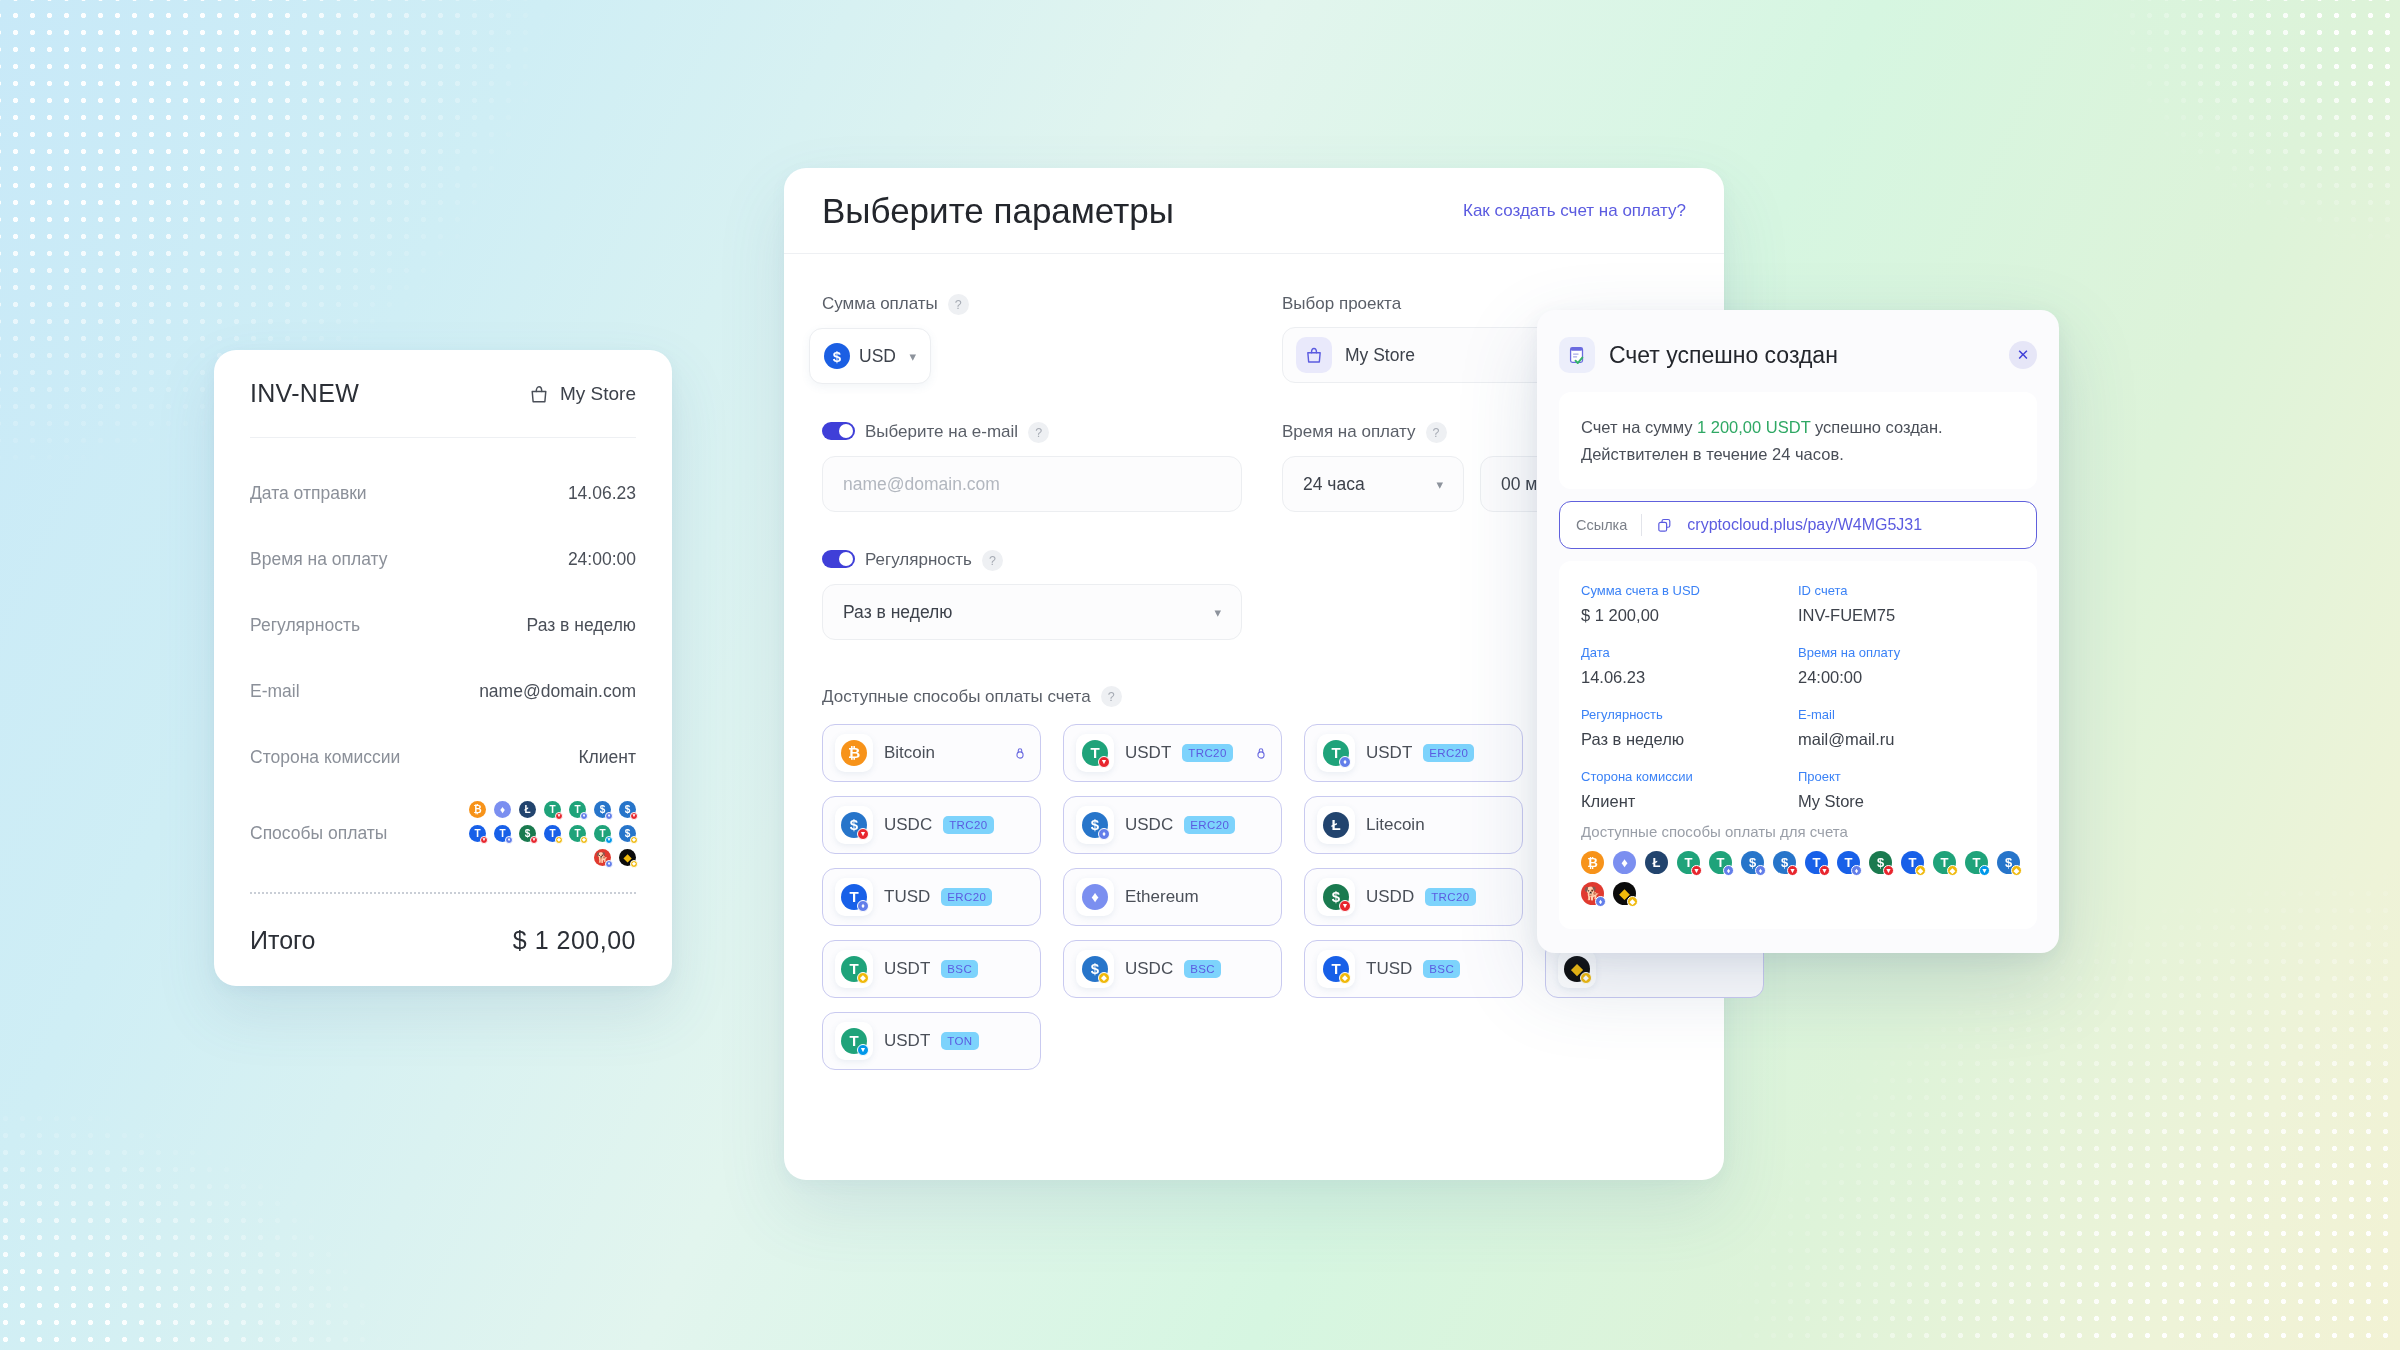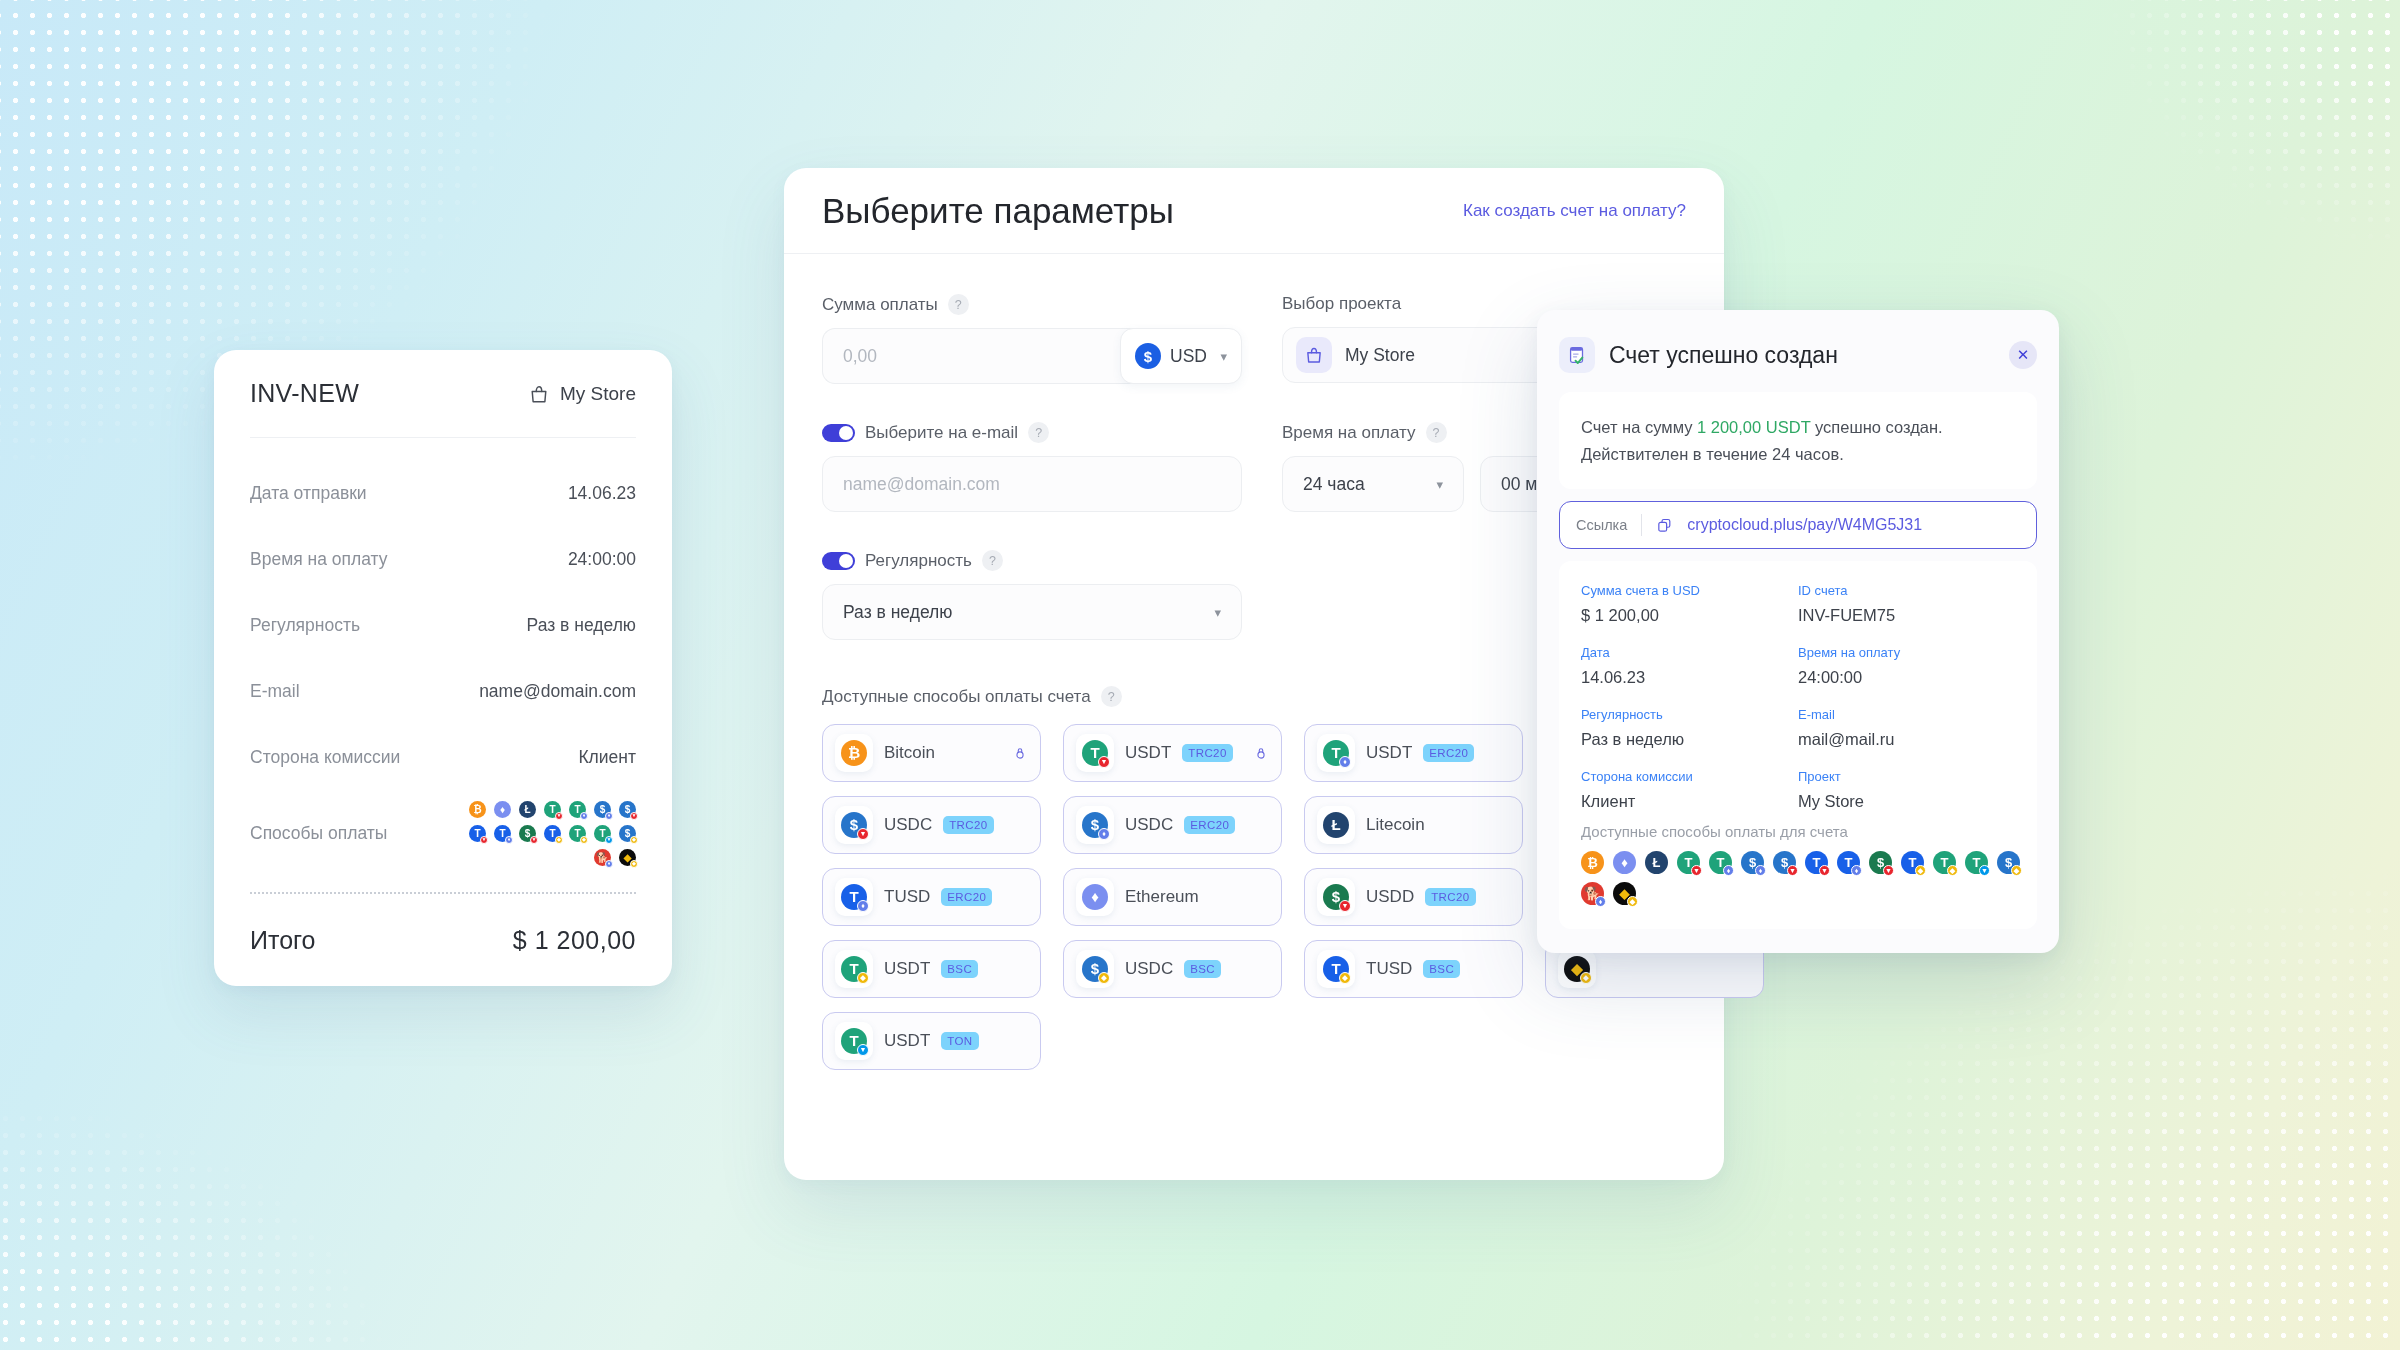--- a/index.html
+++ b/index.html
@@ -66,21 +66,21 @@
     box-shadow: 0 30px 70px rgba(70,110,150,0.12), 0 4px 16px rgba(70,110,150,0.05);
   }
   #form-header {
     height: 86px; display: flex; align-items: center; justify-content: space-between;
     padding: 0 38px; border-bottom: 1px solid #eef0f3;
   }
   #form-header .h-title { font-size: 35px; color: #23262c; }
   #form-header .h-link { font-size: 17px; color: #5b5be0; cursor: pointer; }
   #form-body { padding: 40px 38px 0 38px; }
   .grid2 { display: grid; grid-template-columns: 420px 1fr; column-gap: 40px; }
-  .fl { display: flex; align-items: center; gap: 10px; margin-bottom: 13px;
+  .fl { display: flex; align-items: flex-start; gap: 10px; margin-bottom: 13px;
         font-size: 17px; color: #5a5f68; }
   .qmark {
     width: 21px; height: 21px; border-radius: 50%; background: #eef0f3;
     color: #a6abb4; font-size: 12.5px; display: inline-flex;
     align-items: center; justify-content: center;
   }
   .toggle {
     width: 33px; height: 18px; border-radius: 9px; background: #3f3fd8;
     position: relative; flex: 0 0 auto;
   }
@@ -280,21 +280,20 @@
 
   <div id="form-body">
     <div class="grid2">
 
       <div>
         <div class="fl">
           <span>Сумма оплаты</span>
           <span class="qmark">?</span>
         </div>
         <div class="amount-wrap">
-          <div class="field ph">0,00</div>
           <div class="cur-sel">
             <span class="usd-dot">$</span>
             <span class="cur-t">USD</span>
             <span class="chev">▾</span>
           </div>
         </div>
       </div>
 
       <div>
         <div class="fl">

